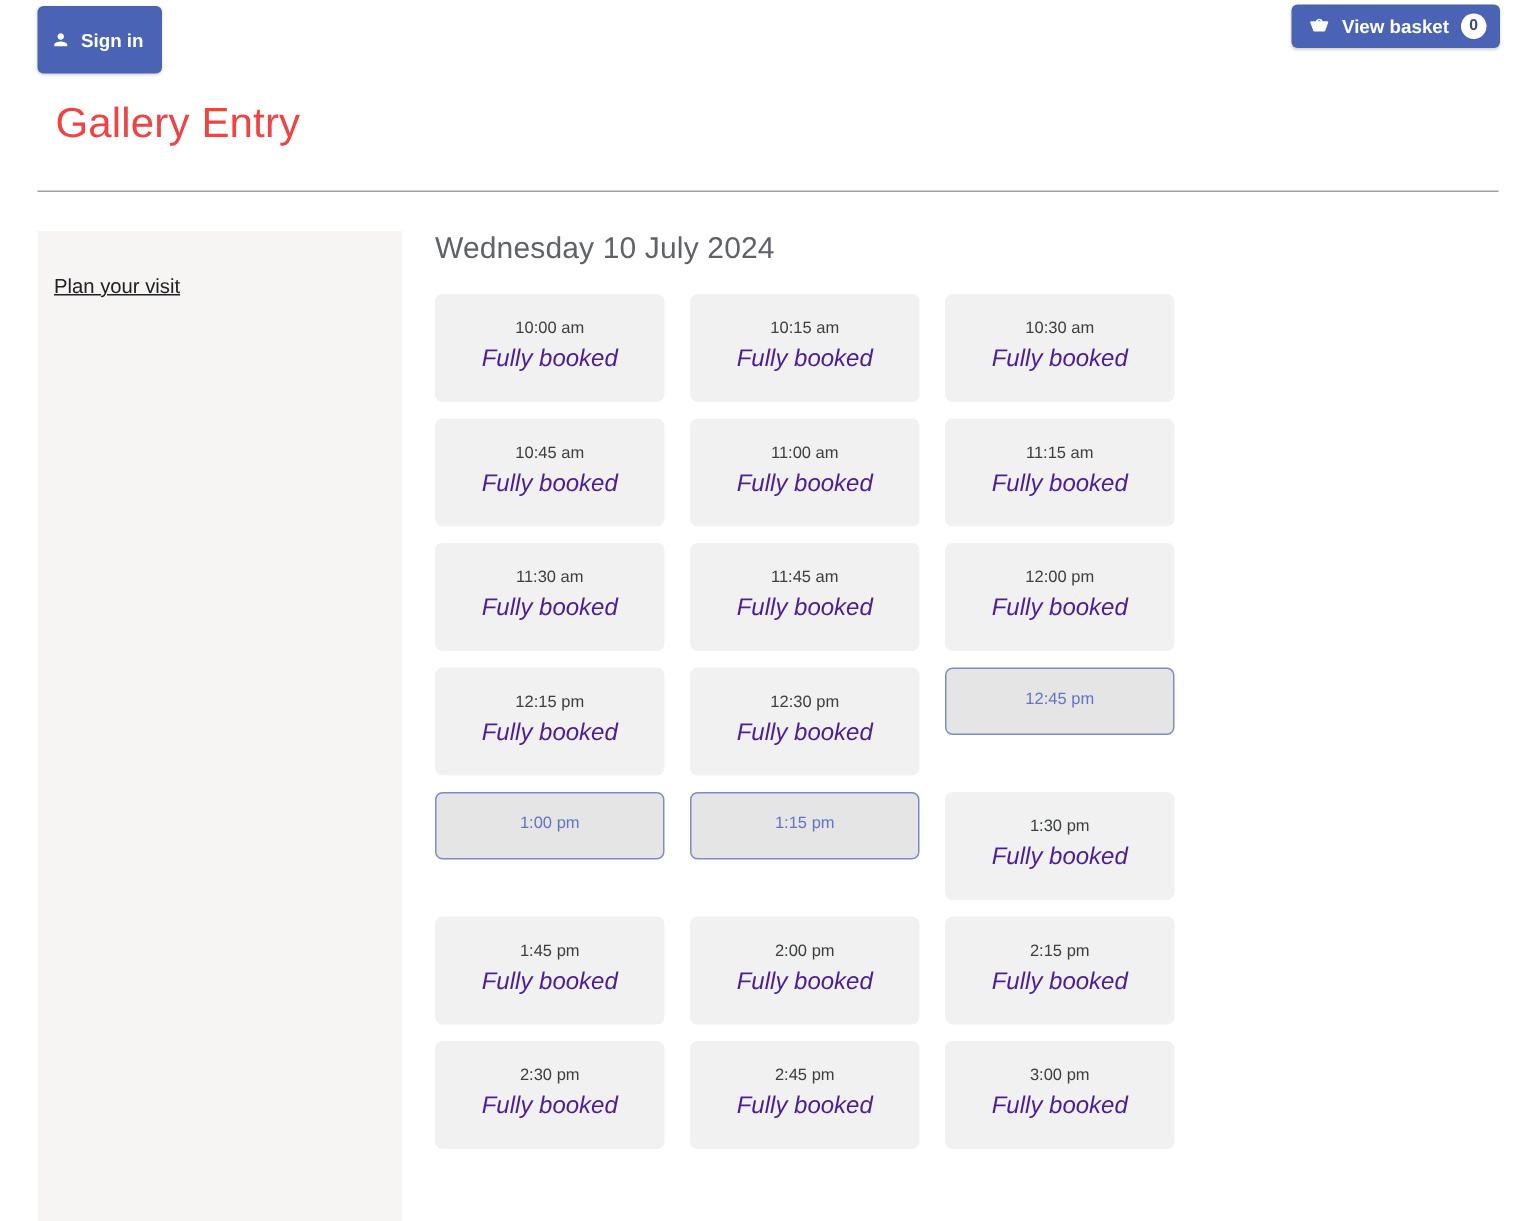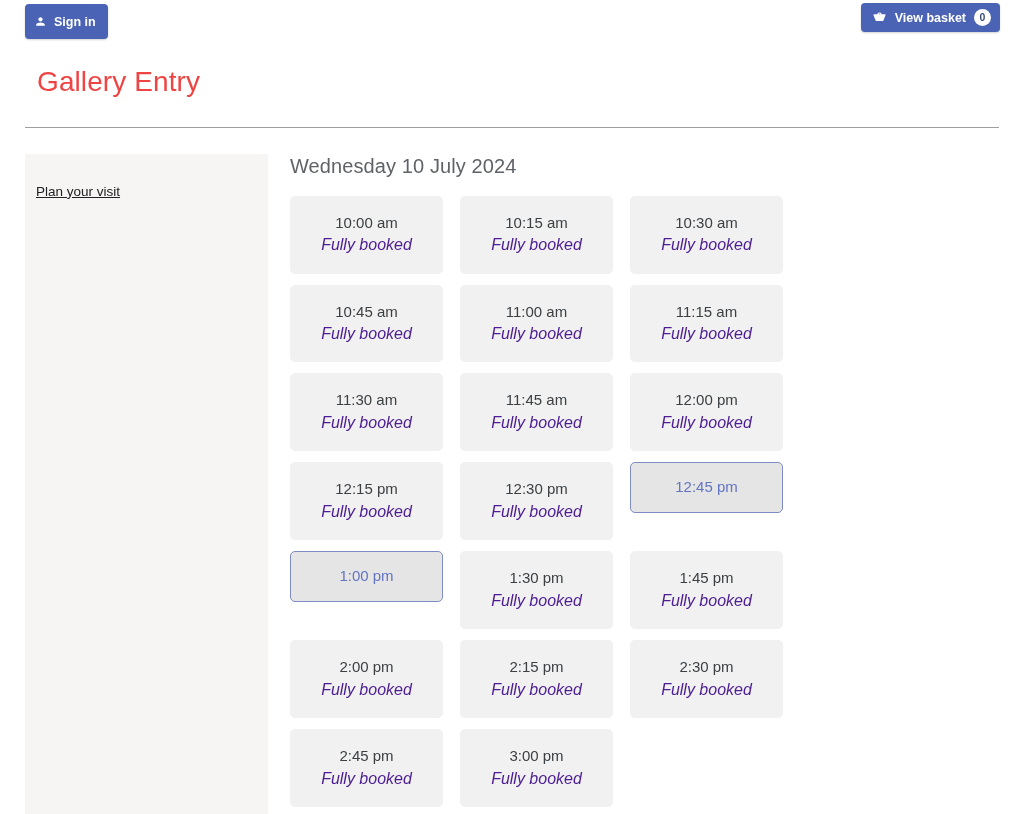--- a/index.html
+++ b/index.html
@@ -17,21 +17,21 @@
     position: relative;
     height: 40px;
     padding: 0;
   }
   .btn-signin {
     position: absolute;
     left: 25px; top: 4px;
     display: inline-flex;
     align-items: center;
     gap: 7px;
-    height: 35px;
+    height: 45px;
     padding: 0 12px 0 9px;
     background: #4a63b4;
     border: none;
     border-radius: 4px;
     color: #ffffff;
     font-size: 12.5px;
     font-family: "Liberation Sans", sans-serif;
     font-weight: 700;
     cursor: pointer;
     box-shadow: 0 1px 2px rgba(0,0,0,.18);
@@ -154,21 +154,21 @@
   }
   .slot.available {
     background: #e5e5e5;
     border: 1px solid #7f8cc4;
     padding: 13px 6px 14px 6px;
     min-height: 45px;
     cursor: pointer;
   }
   .slot-time {
     display: block;
-    font-size: 15px;
+    font-size: 11px;
     line-height: 1.45;
     color: #3c4043;
   }
   .slot.available .slot-time {
     color: #6374c3;
   }
   .slot-status {
     display: block;
     font-size: 16px;
     font-style: italic;
@@ -256,20 +256,23 @@
         <div class="slot booked">
           <span class="slot-time">12:30 pm</span>
           <span class="slot-status">Fully booked</span>
         </div>
         <div class="slot available">
           <span class="slot-time">12:45 pm</span>
         </div>
         <div class="slot available">
           <span class="slot-time">1:00 pm</span>
         </div>
+        <div class="slot available">
+          <span class="slot-time">1:15 pm</span>
+        </div>
         <div class="slot booked">
           <span class="slot-time">1:30 pm</span>
           <span class="slot-status">Fully booked</span>
         </div>
         <div class="slot booked">
           <span class="slot-time">1:45 pm</span>
           <span class="slot-status">Fully booked</span>
         </div>
         <div class="slot booked">
           <span class="slot-time">2:00 pm</span>

